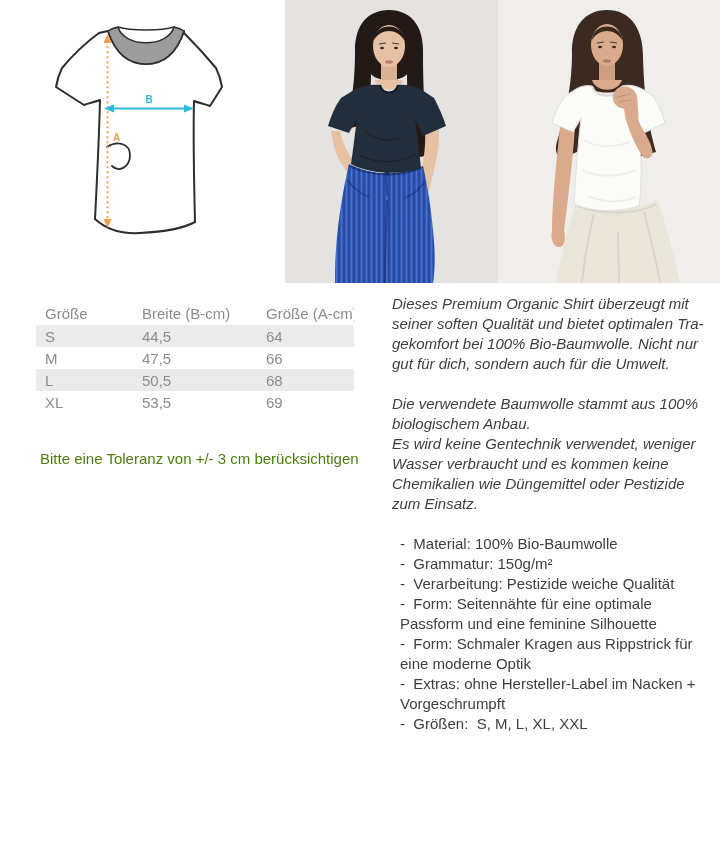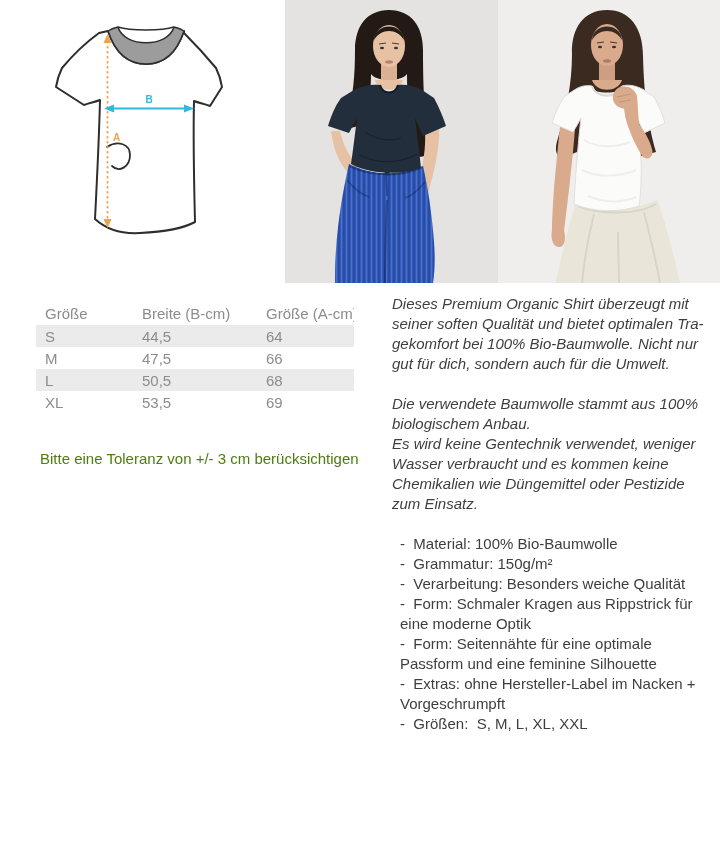--- a/index.html
+++ b/index.html
@@ -208,19 +208,19 @@
 
 <div class="tolerance-note">Bitte eine Toleranz von +/- 3 cm berücksichtigen</div>
 
 <div class="description">
   <p>Dieses Premium Organic Shirt überzeugt mit seiner soften Qualität und bietet optimalen Tra­gekomfort bei 100% Bio-Baumwolle. Nicht nur gut für dich, sondern auch für die Umwelt.</p>
   <p>Die verwendete Baumwolle stammt aus 100% biologischem Anbau.
 Es wird keine Gentechnik verwendet, weniger Wasser verbraucht und es kommen keine Chemi­kalien wie Düngemittel oder Pestizide zum Ein­satz.</p>
   <div class="bullets">
     <div class="bullet"><span class="bm">-  </span><span>Material: 100% Bio-Baumwolle</span></div>
     <div class="bullet"><span class="bm">-  </span><span>Grammatur: 150g/m²</span></div>
-    <div class="bullet"><span class="bm">-  </span><span>Verarbeitung: Besonders weiche Qualität</span></div>
+    <div class="bullet"><span class="bm">-  </span><span>Verarbeitung: Pestizide weiche Qualität</span></div>
+    <div class="bullet"><span class="bm">-  </span><span>Form: Seitennähte für eine optimale Passform und eine feminine Silhouette</span></div>
     <div class="bullet"><span class="bm">-  </span><span>Form: Schmaler Kragen aus Rippstrick für eine moderne Optik</span></div>
-    <div class="bullet"><span class="bm">-  </span><span>Form: Seitennähte für eine optimale Passform und eine feminine Silhouette</span></div>
     <div class="bullet"><span class="bm">-  </span><span>Extras: ohne Hersteller-Label im Nacken + Vor­geschrumpft</span></div>
     <div class="bullet"><span class="bm">-  </span><span>Größen:  S, M, L, XL, XXL</span></div>
   </div>
 </div>
 
 </body></html>

